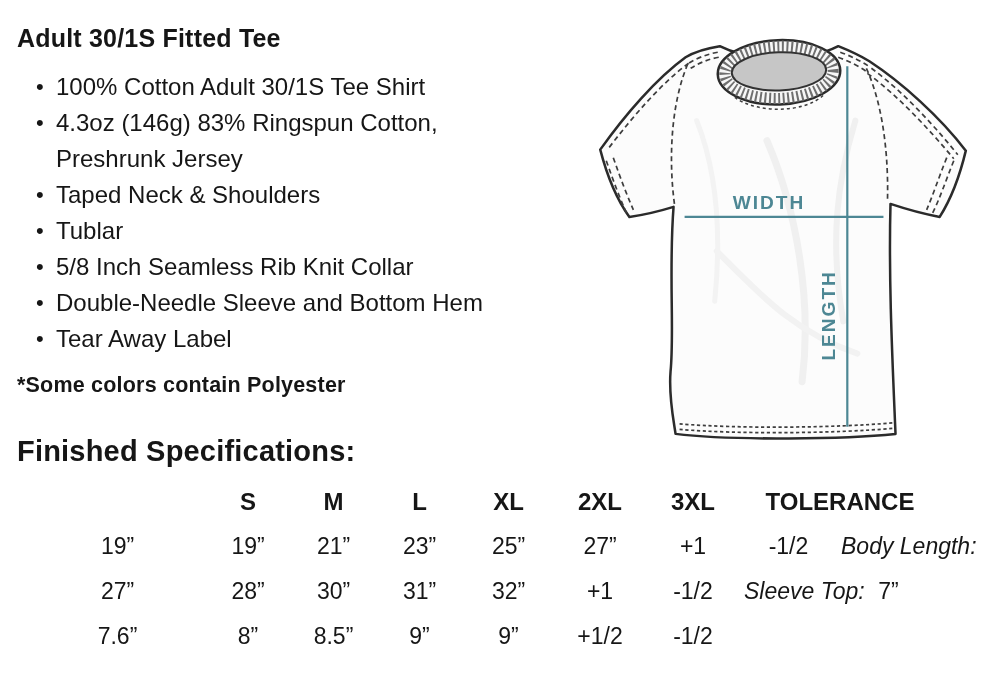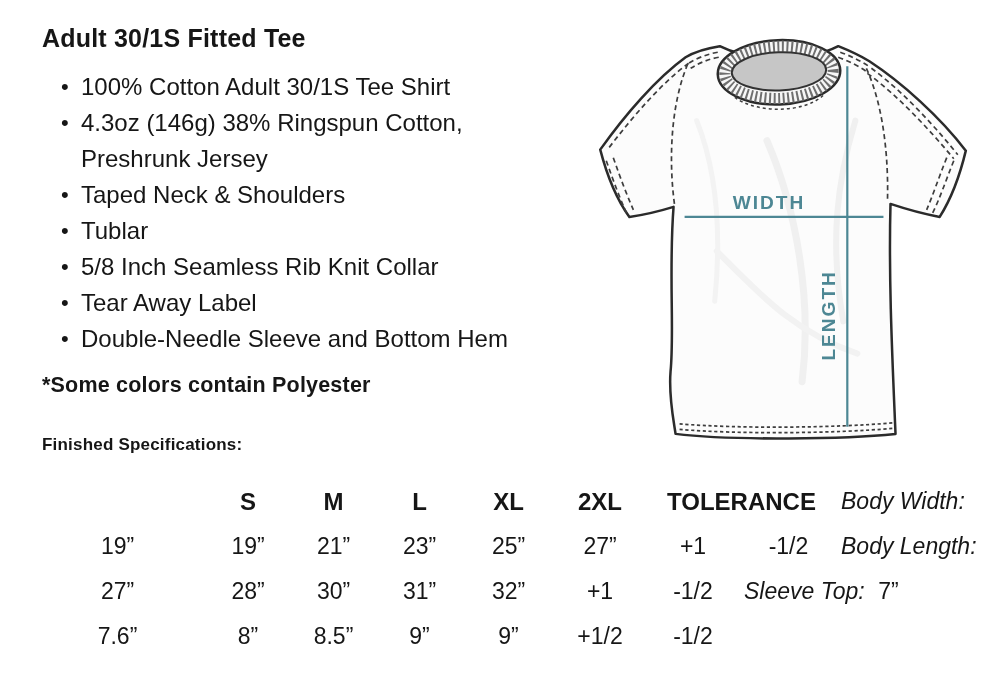--- a/index.html
+++ b/index.html
@@ -2,27 +2,27 @@
 <html><head>
 <meta charset="utf-8">
 <style>
   html,body { margin:0; padding:0; }
   body {
     width:1000px; height:685px; position:relative;
     background:#ffffff; color:#161616;
     font-family:"Liberation Sans", sans-serif;
     overflow:hidden;
   }
-  .content { position:absolute; left:42px; top:24px; width:508px; }
+  .content { position:absolute; left:17px; top:24px; width:508px; }
   .title { font-size:25px; font-weight:bold; margin:0 0 13px 0; letter-spacing:.2px; }
   .features { list-style:none; margin:16px; padding:0; font-size:24px; line-height:36px; }
   .features li { padding-left:23px; position:relative; }
   .features li::before { content:"\2022"; position:absolute; left:3px; top:0; font-size:22px; }
   .note { font-weight:bold; font-size:21.5px; margin-top:10px; letter-spacing:.2px; }
-  .spec-heading { font-weight:bold; font-size:17px; margin-top:37px; letter-spacing:.2px; }
+  .spec-heading { font-weight:bold; font-size:29px; margin-top:37px; letter-spacing:.2px; }
 
   .spec-table {
     position:absolute; left:30px; top:479px;
     display:grid;
     grid-template-columns:175px 86px 85px 87px 91px 92px 94px 97px 103px;
     grid-auto-rows:45px;
   }
   .cell { display:flex; align-items:center; justify-content:center; font-size:23px; white-space:nowrap; }
   .cell.header { font-weight:bold; font-size:24px; }
   .cell.label { justify-content:flex-start; font-style:italic; padding-left:4px; }
@@ -32,42 +32,42 @@
   .teal-text { font-weight:bold; letter-spacing:2px; font-size:19px;
                font-family:"Liberation Sans", sans-serif; }
 </style>
 </head>
 <body>
 
 <div class="content">
   <h1 class="title">Adult 30/1S Fitted Tee</h1>
   <ul class="features">
     <li>100% Cotton Adult 30/1S Tee Shirt</li>
-    <li>4.3oz (146g) 38% Ringspun Cotton, Preshrunk Jersey</li>
+    <li>4.3oz (146g) 83% Ringspun Cotton, Preshrunk Jersey</li>
     <li>Taped Neck &amp; Shoulders</li>
     <li>Tublar</li>
     <li>5/8 Inch Seamless Rib Knit Collar</li>
+    <li>Double-Needle Sleeve and Bottom Hem</li>
     <li>Tear Away Label</li>
-    <li>Double-Needle Sleeve and Bottom Hem</li>
   </ul>
   <div class="note">*Some colors contain Polyester</div>
   <div class="spec-heading">Finished Specifications:</div>
 </div>
 
 <div class="spec-table">
 
   <div class="cell header label"></div>
   <div class="cell header">S</div>
   <div class="cell header">M</div>
   <div class="cell header">L</div>
   <div class="cell header">XL</div>
   <div class="cell header">2XL</div>
+  <div class="cell header">3XL</div>
   <div class="cell header span2">TOLERANCE</div>
 
-  <div class="cell label">Body Width:</div>
   <div class="cell">19”</div>
   <div class="cell">19”</div>
   <div class="cell">21”</div>
   <div class="cell">23”</div>
   <div class="cell">25”</div>
   <div class="cell">27”</div>
   <div class="cell">+1</div>
   <div class="cell">-1/2</div>
 
   <div class="cell label">Body Length:</div>

